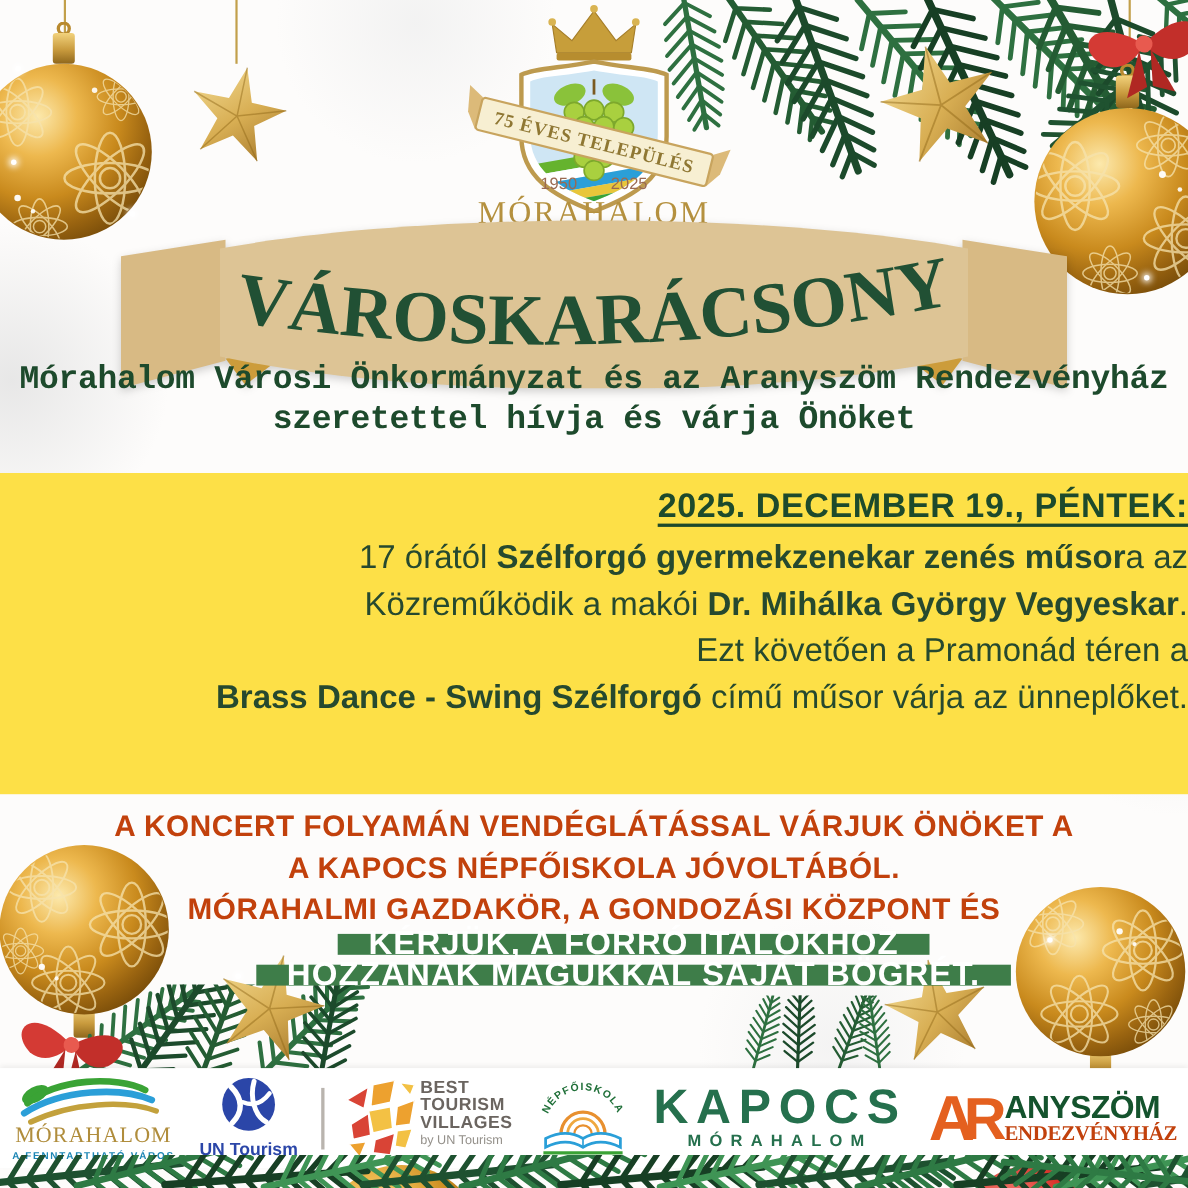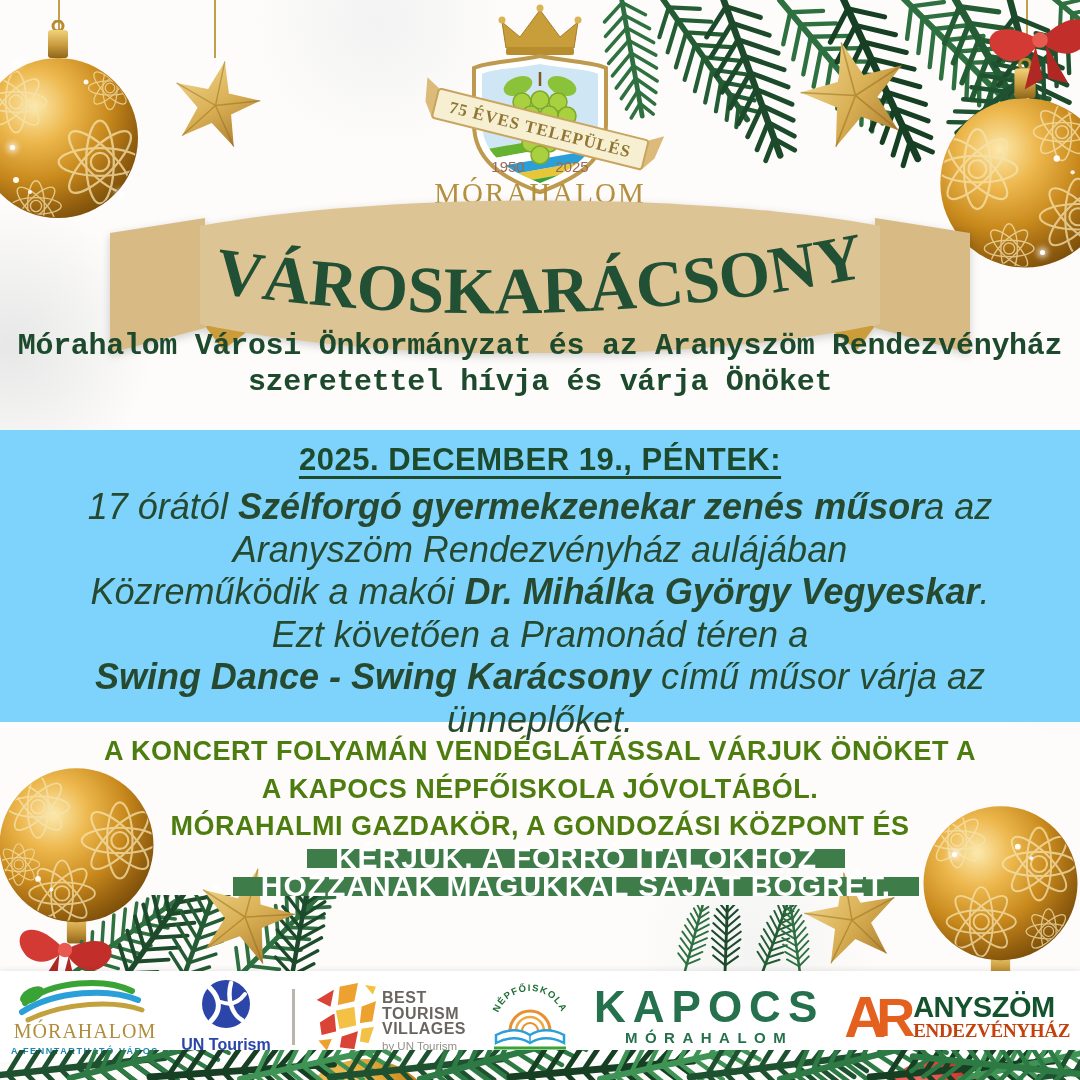--- a/index.html
+++ b/index.html
@@ -9,37 +9,37 @@
     background:
       radial-gradient(circle at 1% 32%, rgba(226,226,226,.8) 0, rgba(226,226,226,0) 11%),
       radial-gradient(circle at 99% 55%, rgba(230,230,230,.7) 0, rgba(230,230,230,0) 12%),
       radial-gradient(circle at 35% 2%, rgba(240,240,240,.8) 0, rgba(240,240,240,0) 10%),
       radial-gradient(circle at 70% 88%, rgba(238,238,238,.6) 0, rgba(238,238,238,0) 10%);}
   .abs{position:absolute;}
   
   .invitation{position:absolute;left:0;top:328px;width:100%;text-align:center;color:#1d4a2c;z-index:6;}
   .inv1,.inv2{font-size:30px;font-weight:700;line-height:36px;letter-spacing:-0.3px;font-family:Liberation Mono, monospace;}
   .inv3{font-size:28px;font-weight:700;line-height:36px;letter-spacing:2.5px;margin-top:1px;}
-  .beige-band{position:absolute;left:0;top:430px;width:100%;height:292px;background:#7dd3fc;z-index:5;text-align:center;color:#26492f;}
+  .beige-band{position:absolute;left:0;top:430px;width:100%;height:292px;background:#fde047;z-index:5;text-align:right;color:#26492f;}
   .date-heading{display:inline-block;margin-top:12px;font-size:31px;font-weight:700;letter-spacing:.5px;color:#1d4a2c;
     text-decoration:underline;text-decoration-thickness:3px;text-underline-offset:6px;}
-  .program-lines{margin-top:8px;font-size:36px;line-height:42.5px;font-style:italic;}
+  .program-lines{margin-top:8px;font-size:30px;line-height:42.5px;}
   .program-lines b{font-weight:700;}
-  .catering{position:absolute;left:0;top:733px;width:100%;text-align:center;color:#4d7c0f;
+  .catering{position:absolute;left:0;top:733px;width:100%;text-align:center;color:#c2410c;
     font-size:27px;font-weight:700;line-height:37.5px;letter-spacing:.5px;z-index:6;}
   .notice{position:absolute;left:0;top:849px;width:100%;text-align:center;z-index:7;padding-left:36px;}
   .notice-line{display:inline-block;background:#3e7d49;color:#ffffff;font-size:30px;font-weight:700;
     letter-spacing:1px;padding:9px 28px 10px 28px;}
   .notice .row{line-height:0;}
   .notice .row + .row{margin-top:9px;}
   
   .logo-strip{position:absolute;left:0;top:971px;width:1080px;height:91px;background:#ffffff;z-index:9;
     display:flex;align-items:center;justify-content:center;gap:20px;box-shadow:0 -2px 5px rgba(0,0,0,.07);}
   .divider{width:3px;height:56px;background:#b9b4ae;}
-  .btv{display:flex;align-items:flex-end;gap:5px;}
+  .btv{display:flex;align-items:flex-start;gap:5px;}
   .btv-text{display:flex;flex-direction:column;align-items:flex-start;}
   .btv-line{font-size:16px;font-weight:800;color:#6b6560;line-height:15.5px;letter-spacing:.5px;}
   .btv-by{font-size:11.5px;color:#94908a;margin-top:3px;}
   .kapocs{display:flex;flex-direction:column;align-items:center;}
   .kapocs-name{font-size:44px;font-weight:700;color:#25704d;letter-spacing:7px;line-height:40px;}
   .kapocs-city{font-size:15px;font-weight:700;color:#25704d;letter-spacing:7.5px;margin-top:2px;}
   .aranyszom{display:flex;align-items:center;}
   .ar-mono-a{font-size:58px;font-weight:800;color:#e4601f;line-height:50px;}
   .ar-mono-r{font-size:54px;font-weight:800;color:#e4601f;line-height:48px;margin-left:-10px;}
   .ar-words{display:flex;flex-direction:column;align-items:flex-start;margin-left:-2px;}
@@ -237,24 +237,23 @@
 
   <div class="invitation">
     <div class="inv1">Mórahalom Városi Önkormányzat és az Aranyszöm Rendezvényház</div>
     <div class="inv2">szeretettel hívja és várja Önöket</div>
   </div>
 
   <div class="beige-band">
     <div class="date-heading">2025. DECEMBER 19., PÉNTEK:</div>
     <div class="program-lines">
       <div><span>17 órától </span><b>Szélforgó gyermekzenekar zenés műsor</b><span>a az</span></div>
-      <div>Aranyszöm Rendezvényház aulájában</div>
       <div><span>Közreműködik a makói </span><b>Dr. Mihálka György Vegyeskar</b><span>.</span></div>
       <div>Ezt követően a Pramonád téren a</div>
-      <div><b>Swing Dance - Swing Karácsony</b><span> című műsor várja az ünneplőket.</span></div>
+      <div><b>Brass Dance - Swing Szélforgó</b><span> című műsor várja az ünneplőket.</span></div>
     </div>
   </div>
 
   <div class="catering">
     <div>A KONCERT FOLYAMÁN VENDÉGLÁTÁSSAL VÁRJUK ÖNÖKET A</div>
     <div>A KAPOCS NÉPFŐISKOLA JÓVOLTÁBÓL.</div>
     <div>MÓRAHALMI GAZDAKÖR, A GONDOZÁSI KÖZPONT ÉS</div>
   </div>
 
   <div class="notice">

